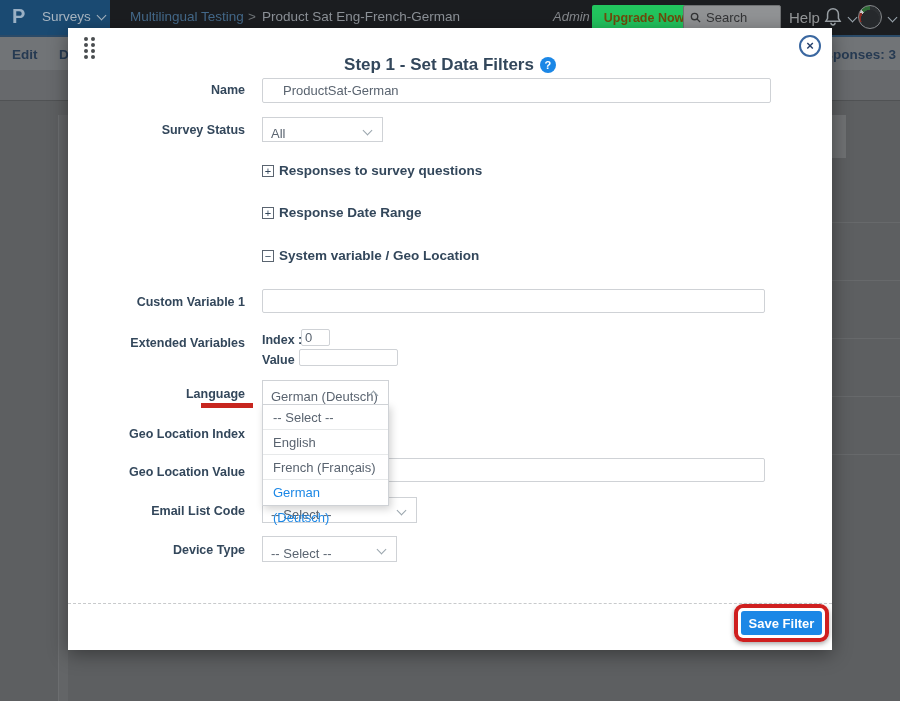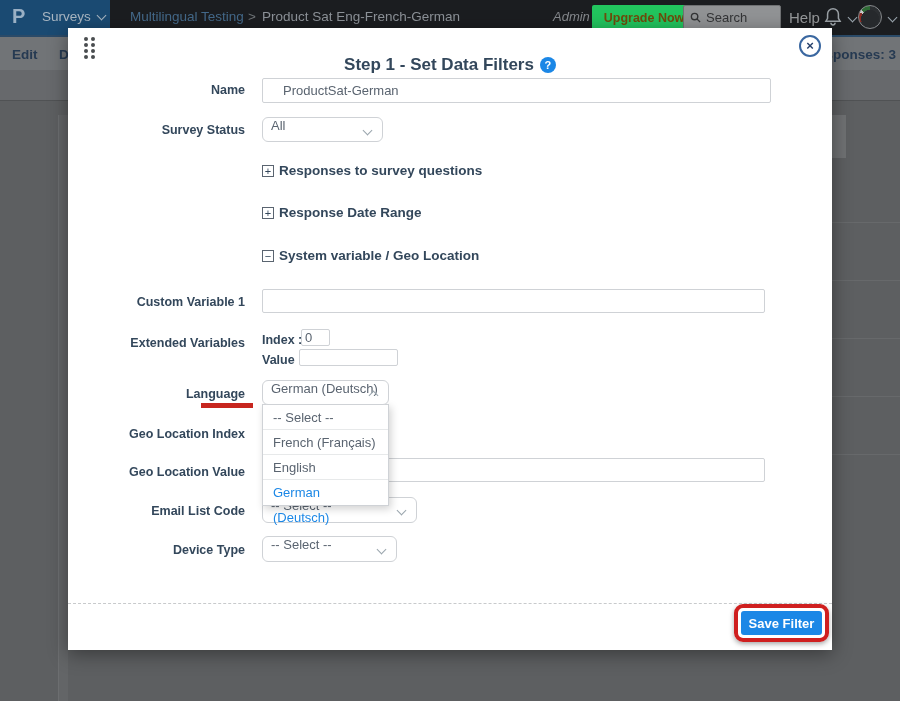--- a/index.html
+++ b/index.html
@@ -41,21 +41,21 @@
   
   .modal { position:absolute; left:68px; top:28px; width:764px; height:622px; background:#ffffff; box-shadow:0 4px 18px rgba(0,0,0,.4); }
   .drag-handle { position:absolute; left:16px; top:9px; width:4px; height:4px; border-radius:50%; background:#4a4d50;
     box-shadow:7px 0 0 #4a4d50, 0 6px 0 #4a4d50, 7px 6px 0 #4a4d50, 0 12px 0 #4a4d50, 7px 12px 0 #4a4d50, 0 18px 0 #4a4d50, 7px 18px 0 #4a4d50; }
   .modal-title { position:absolute; left:0; top:7px; width:100%; text-align:center; font-size:17px; font-weight:700; color:#33475b;margin-top:20px; }
   .help-badge { display:inline-block; width:16px; height:16px; border-radius:50%; background:#1b87e6; color:#fff; font-size:11px; font-weight:700; line-height:16px; text-align:center; margin-left:6px; vertical-align:1px; }
   .close-btn { position:absolute; left:731px; top:7px; width:22px; height:22px; border-radius:50%; border:2px solid #3a67a0; color:#27406b; font-size:13px; font-weight:700; line-height:18px; text-align:center; background:#fff; cursor:pointer; }
 
   .flabel { position:absolute; left:10px; width:167px; text-align:right; font-size:12.5px; font-weight:700; color:#33475b; }
   .tinput { position:absolute; border:1px solid #cfd2d6; border-radius:2px; font-family:"Liberation Sans",sans-serif; font-size:13px; color:#5a6470; padding:0 20px; background:#fff; }
-  .sel { position:absolute; border:1px solid #cfd2d6; border-radius:6px; background:#fff; font-size:13px; color:#5a6470; display:flex; align-items:flex-start; padding:0 8px; }
+  .sel { position:absolute; border:1px solid #cfd2d6; border-radius:0; background:#fff; font-size:13px; color:#5a6470; display:flex; align-items:flex-end; padding:0 8px; }
   .chev { display:inline-block; width:7px; height:7px; border-right:1.5px solid #9aa5ad; border-bottom:1.5px solid #9aa5ad; transform:rotate(45deg); }
   .sel .chev { position:absolute; right:11px; top:9px; }
   .chev-up { transform:rotate(-135deg) !important; top:11px !important; }
 
   .section-hdr { position:absolute; left:194px; display:flex; align-items:center; gap:5px; font-size:13.5px; font-weight:700; color:#33475b; cursor:pointer; }
   .pm-box { width:12px; height:12px; border:1px solid #5a6470; font-size:11px; line-height:10px; text-align:center; color:#33475b; font-weight:400; }
 
   .subrow-label { position:absolute; font-size:12.5px; font-weight:700; color:#33475b; }
   .red-underline { position:absolute; left:133px; top:375px; width:52px; height:5px; background:#c7261f; }
 
@@ -152,22 +152,22 @@
     <input class="tinput" style="left: 231px; top: 321px; width: 99px; height: 17px; padding: 0px 3px;" value="">
 
     <div class="flabel" style="top:359px">Language</div>
     <div class="red-underline"></div>
     <div class="sel" style="left:194px; top:352px; width:127px; height:25px; z-index:6;">
         <span>German (Deutsch)</span>
         <span class="chev chev-up"></span>
       </div>
     <div class="dropdown-list">
       <div class="opt">-- Select --</div>
+      <div class="opt">English</div>
       <div class="opt">French (Français)</div>
-      <div class="opt">English</div>
       <div class="opt selected">German (Deutsch)</div>
     </div>
 
     <div class="flabel" style="top:399px">Geo Location Index</div>
 
     <div class="flabel" style="top:437px">Geo Location Value</div>
     <input class="tinput" style="left: 194px; top: 430px; width: 503px; height: 24px;" value="">
 
     <div class="flabel" style="top:476px">Email List Code</div>
     <div class="sel" style="left:194px; top:469px; width:155px; height:26px;">

